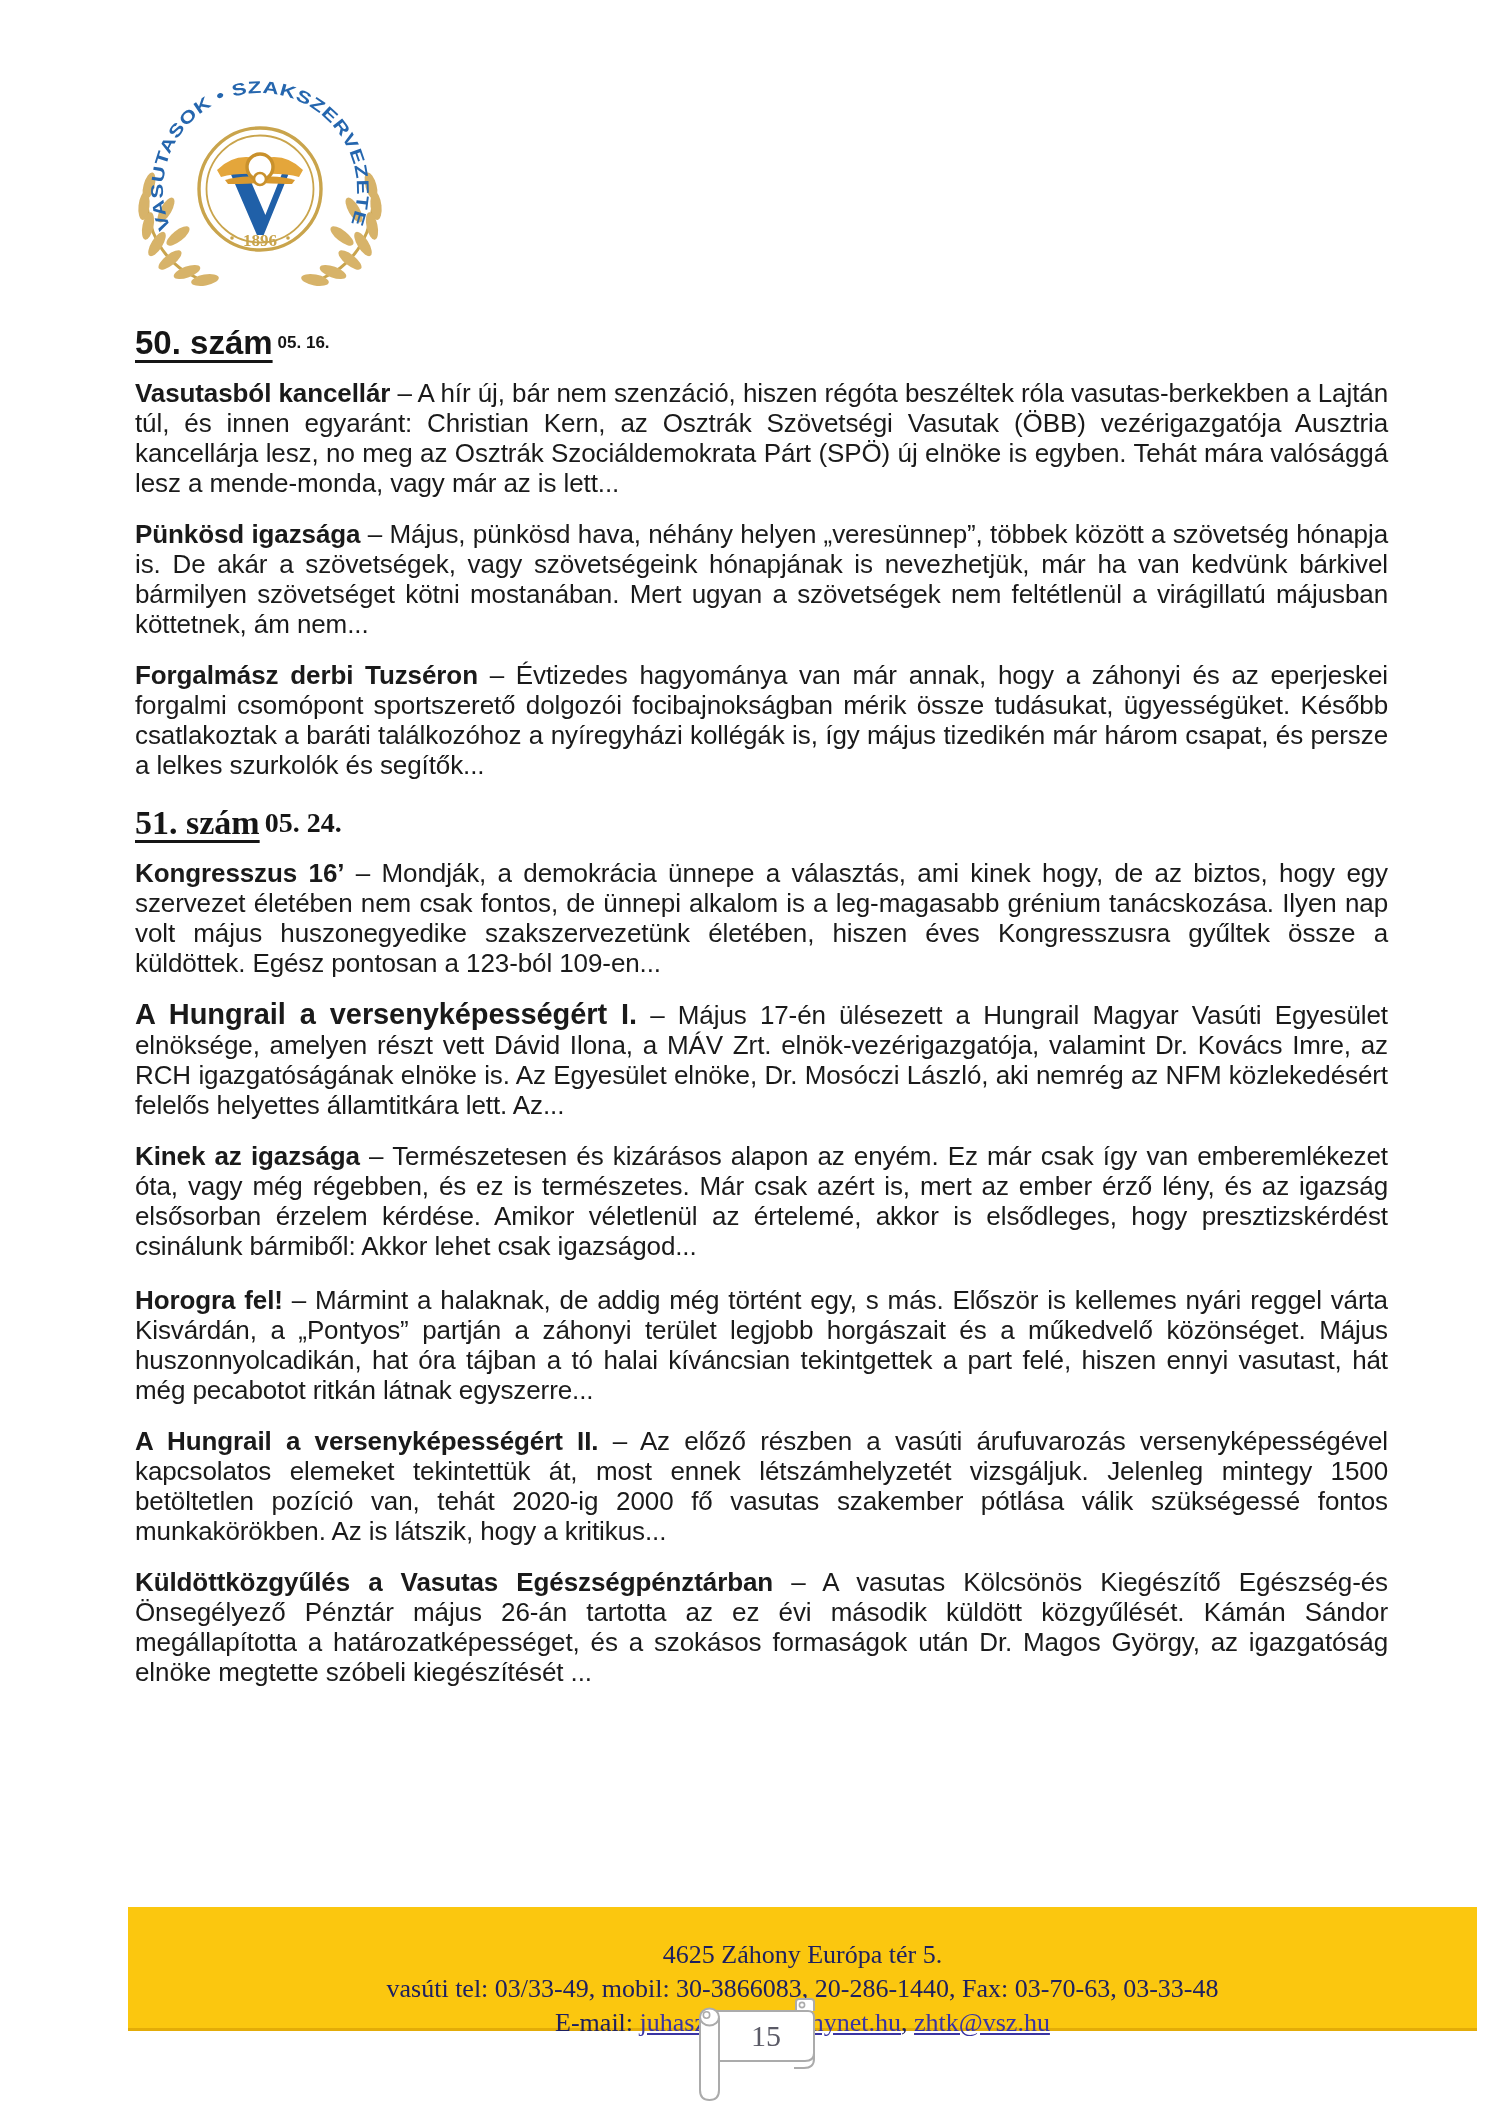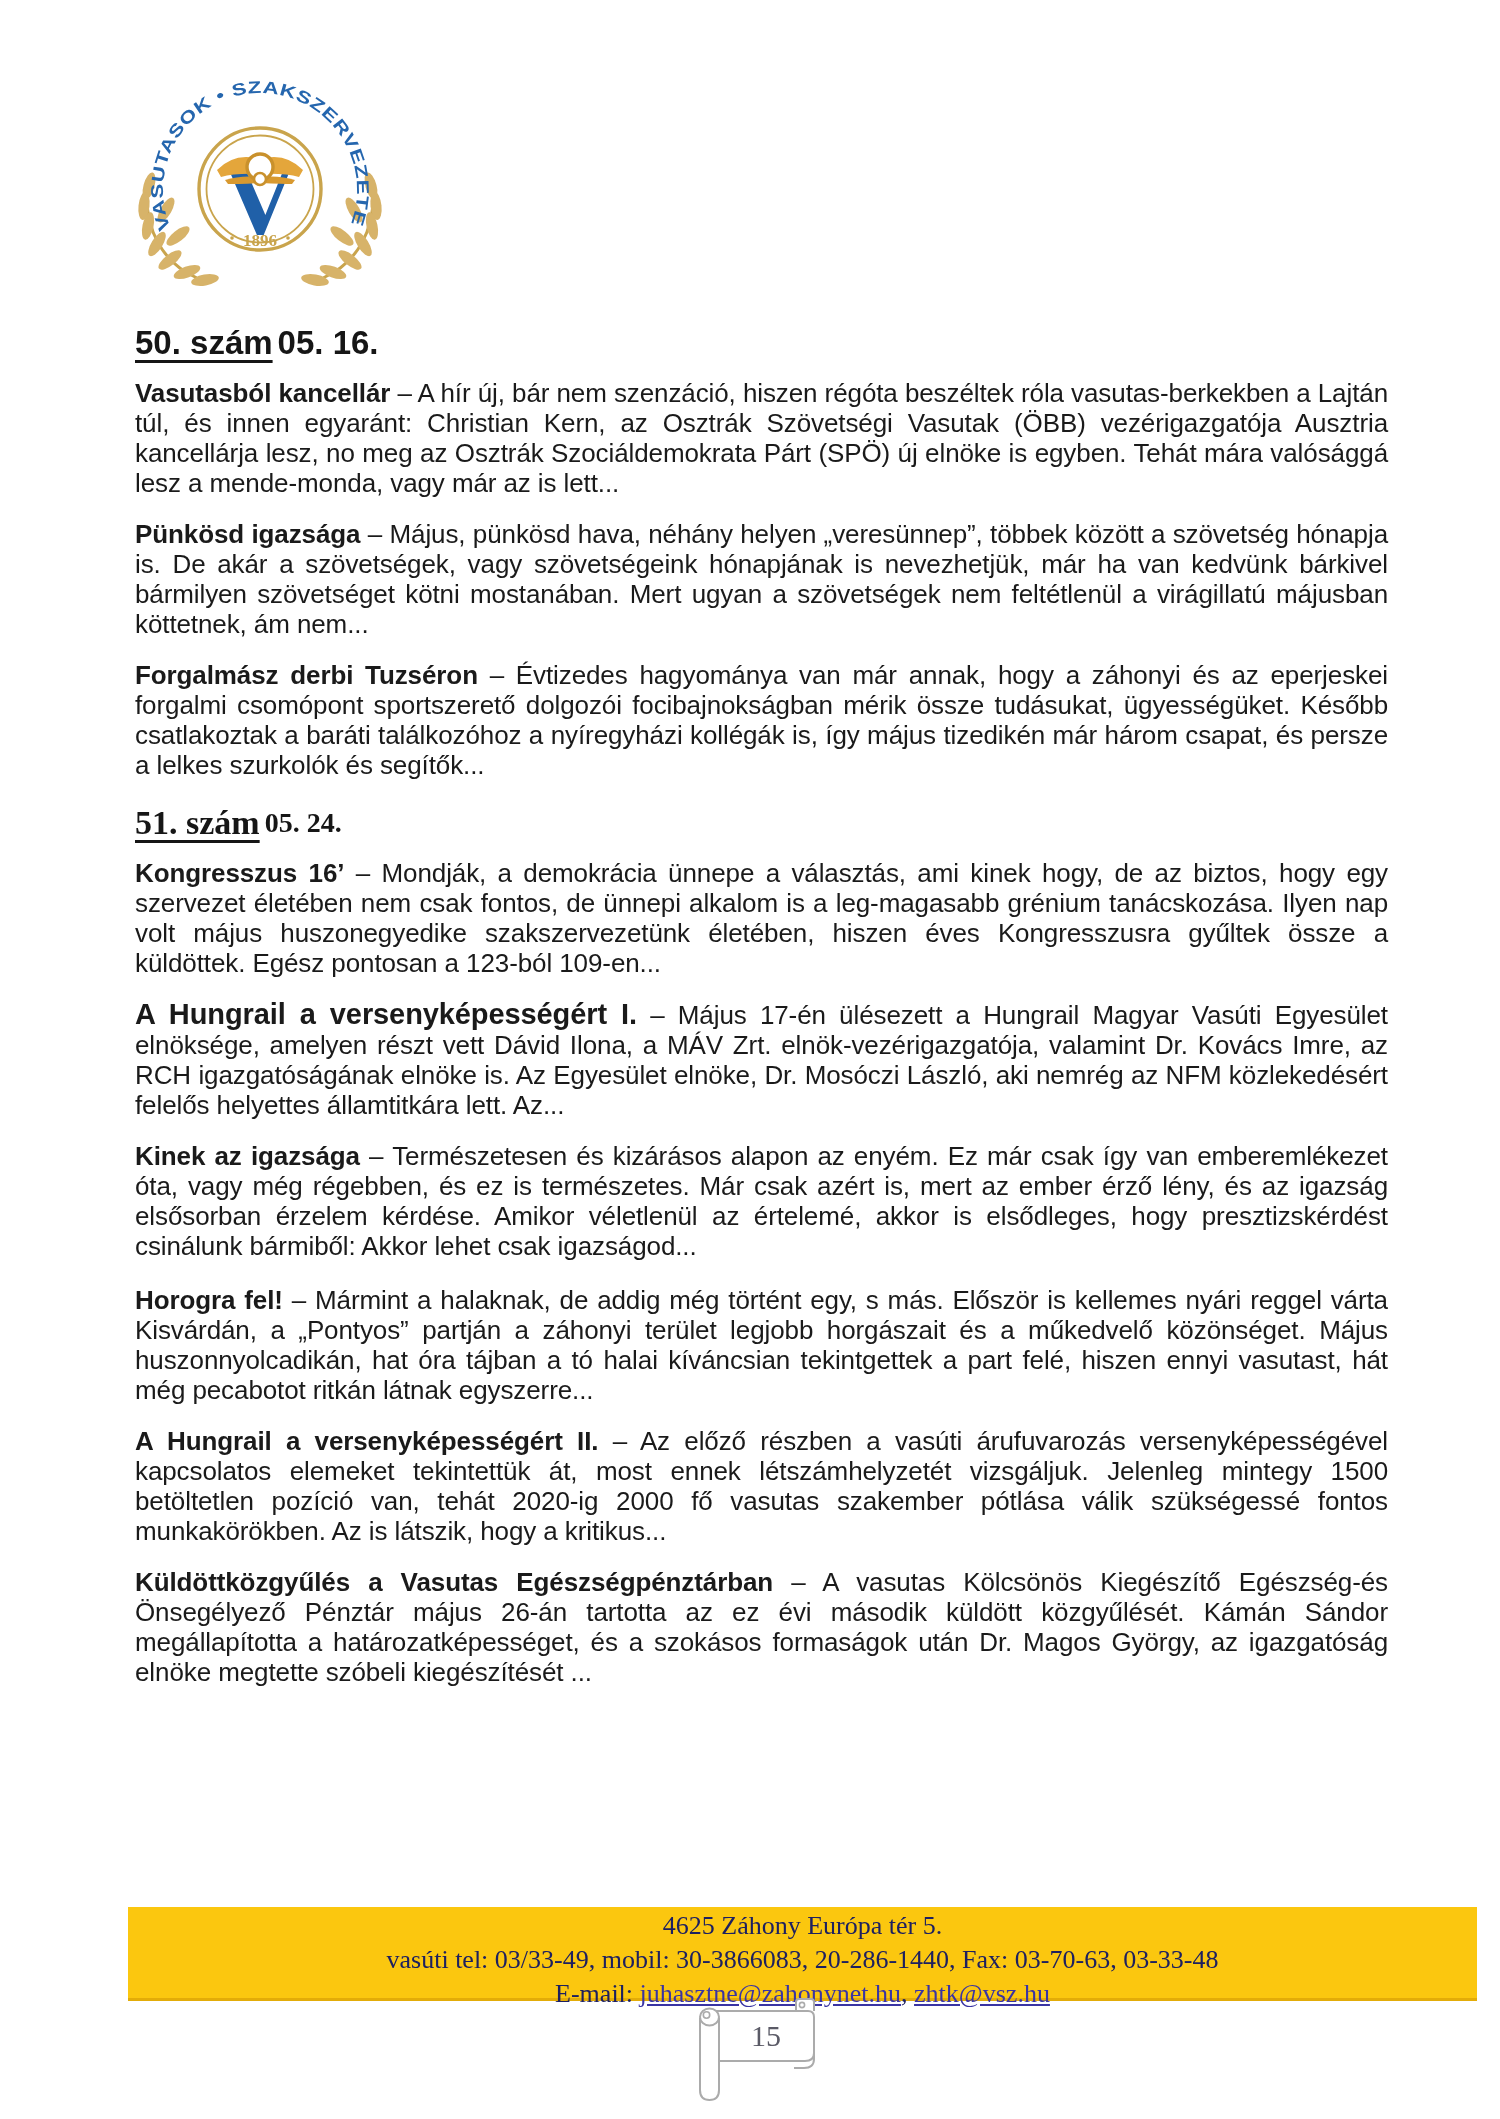--- a/index.html
+++ b/index.html
@@ -25,37 +25,37 @@
   .content { margin:26px 112px 0 135px; }
   .section { margin-top:24px; }
   .section:first-child { margin-top:22px; }
   .section-header { display:flex; align-items:center; gap:5px; margin-bottom:16px; }
   .sec-num {
     font-weight:bold; text-decoration:underline;
     text-decoration-thickness:3px; text-underline-offset:6px;
   }
   .sec-date { font-weight:bold; }
   .hdr-sans .sec-num { font-family:"Liberation Sans", sans-serif; font-size:33px; }
-  .hdr-sans .sec-date { font-family:"Liberation Sans", sans-serif; font-size:33px; }
+  .hdr-sans .sec-date { font-family:"Liberation Sans", sans-serif; font-size:17px; }
   .hdr-serif .sec-num { font-family:"Liberation Serif", serif; font-size:34px; }
   .hdr-serif .sec-date { font-family:"Liberation Serif", serif; font-size:28px; }
   .hdr-serif-lg .sec-num { font-family:"Liberation Serif", serif; font-size:39px; }
   .hdr-serif-lg .sec-date { font-family:"Liberation Serif", serif; font-size:38px; }
   .entry {
     font-size:26px; line-height:30px; text-align:justify;
     letter-spacing:-0.1px; margin-bottom:21px; color:#1a1a1a;
   }
   .entry .lead { font-weight:bold; }
   .entry .lead-lg { font-weight:bold; font-size:29px; }
   
   .footer-bar {
-    position:absolute; left:128px; top:1907px; width:1349px; height:94px;
+    position:absolute; left:128px; top:1907px; width:1349px; height:124px;
     background:#FBC70F; border-bottom:3px solid #E3AC08;
     text-align:center; font-family:"Liberation Serif", serif;
-    color:#1d2060; font-size:26px; line-height:34px; padding-top:2px;
+    color:#1d2060; font-size:26px; line-height:34px; padding-top:31px;
   }
   .footer-bar a { color:#3a34a3; text-decoration:underline; }
   .scroll-badge { position:absolute; left:678px; top:1997px; width:152px; height:114px; z-index:2; }
 </style>
 </head>
 <body>
 
 <div class="page">
 
   <div class="masthead">

